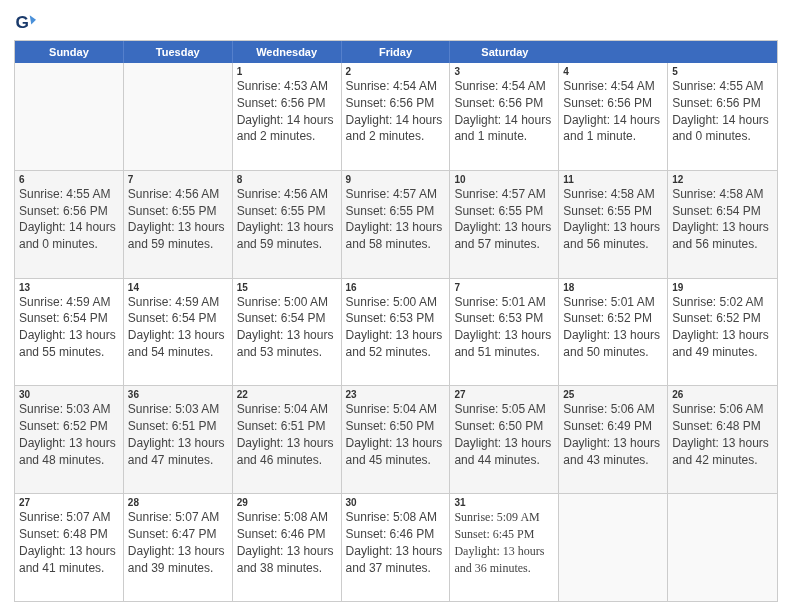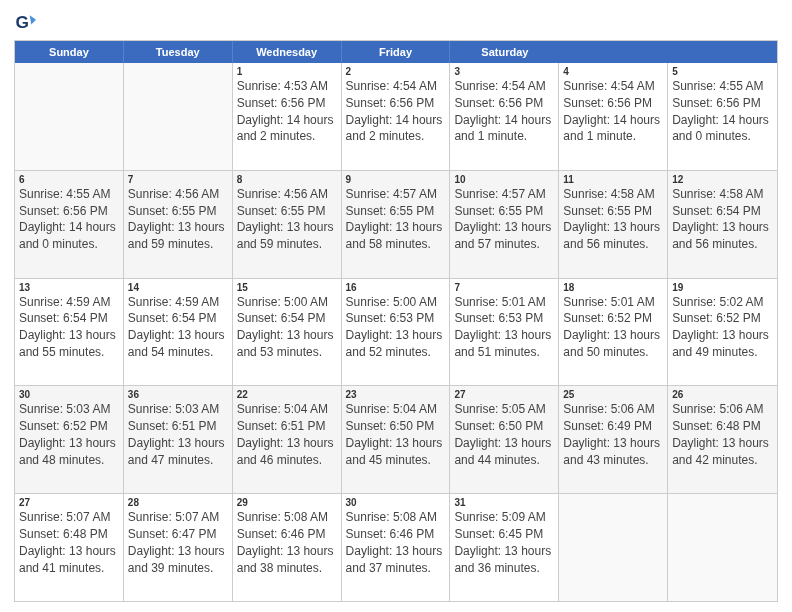--- a/index.html
+++ b/index.html
@@ -356,21 +356,21 @@
           </div>
           <div class="cal-cell">
             <div class="day-num">30</div>
             <div class="day-detail" style="white-space: pre-line;">Sunrise: 5:08 AM
 Sunset: 6:46 PM
 Daylight: 13 hours
 and 37 minutes.</div>
           </div>
           <div class="cal-cell">
             <div class="day-num">31</div>
-            <div class="day-detail" style="white-space: pre-line;">Sunrise: 5:09 AM
+            <div class="day-detail" style="white-space: pre-line; font-family: Liberation Serif, serif;">Sunrise: 5:09 AM
 Sunset: 6:45 PM
 Daylight: 13 hours
 and 36 minutes.</div>
           </div>
           <div class="cal-cell empty"></div>
           <div class="cal-cell empty"></div>
         </div>
       </div>
   </div>
 </div>

